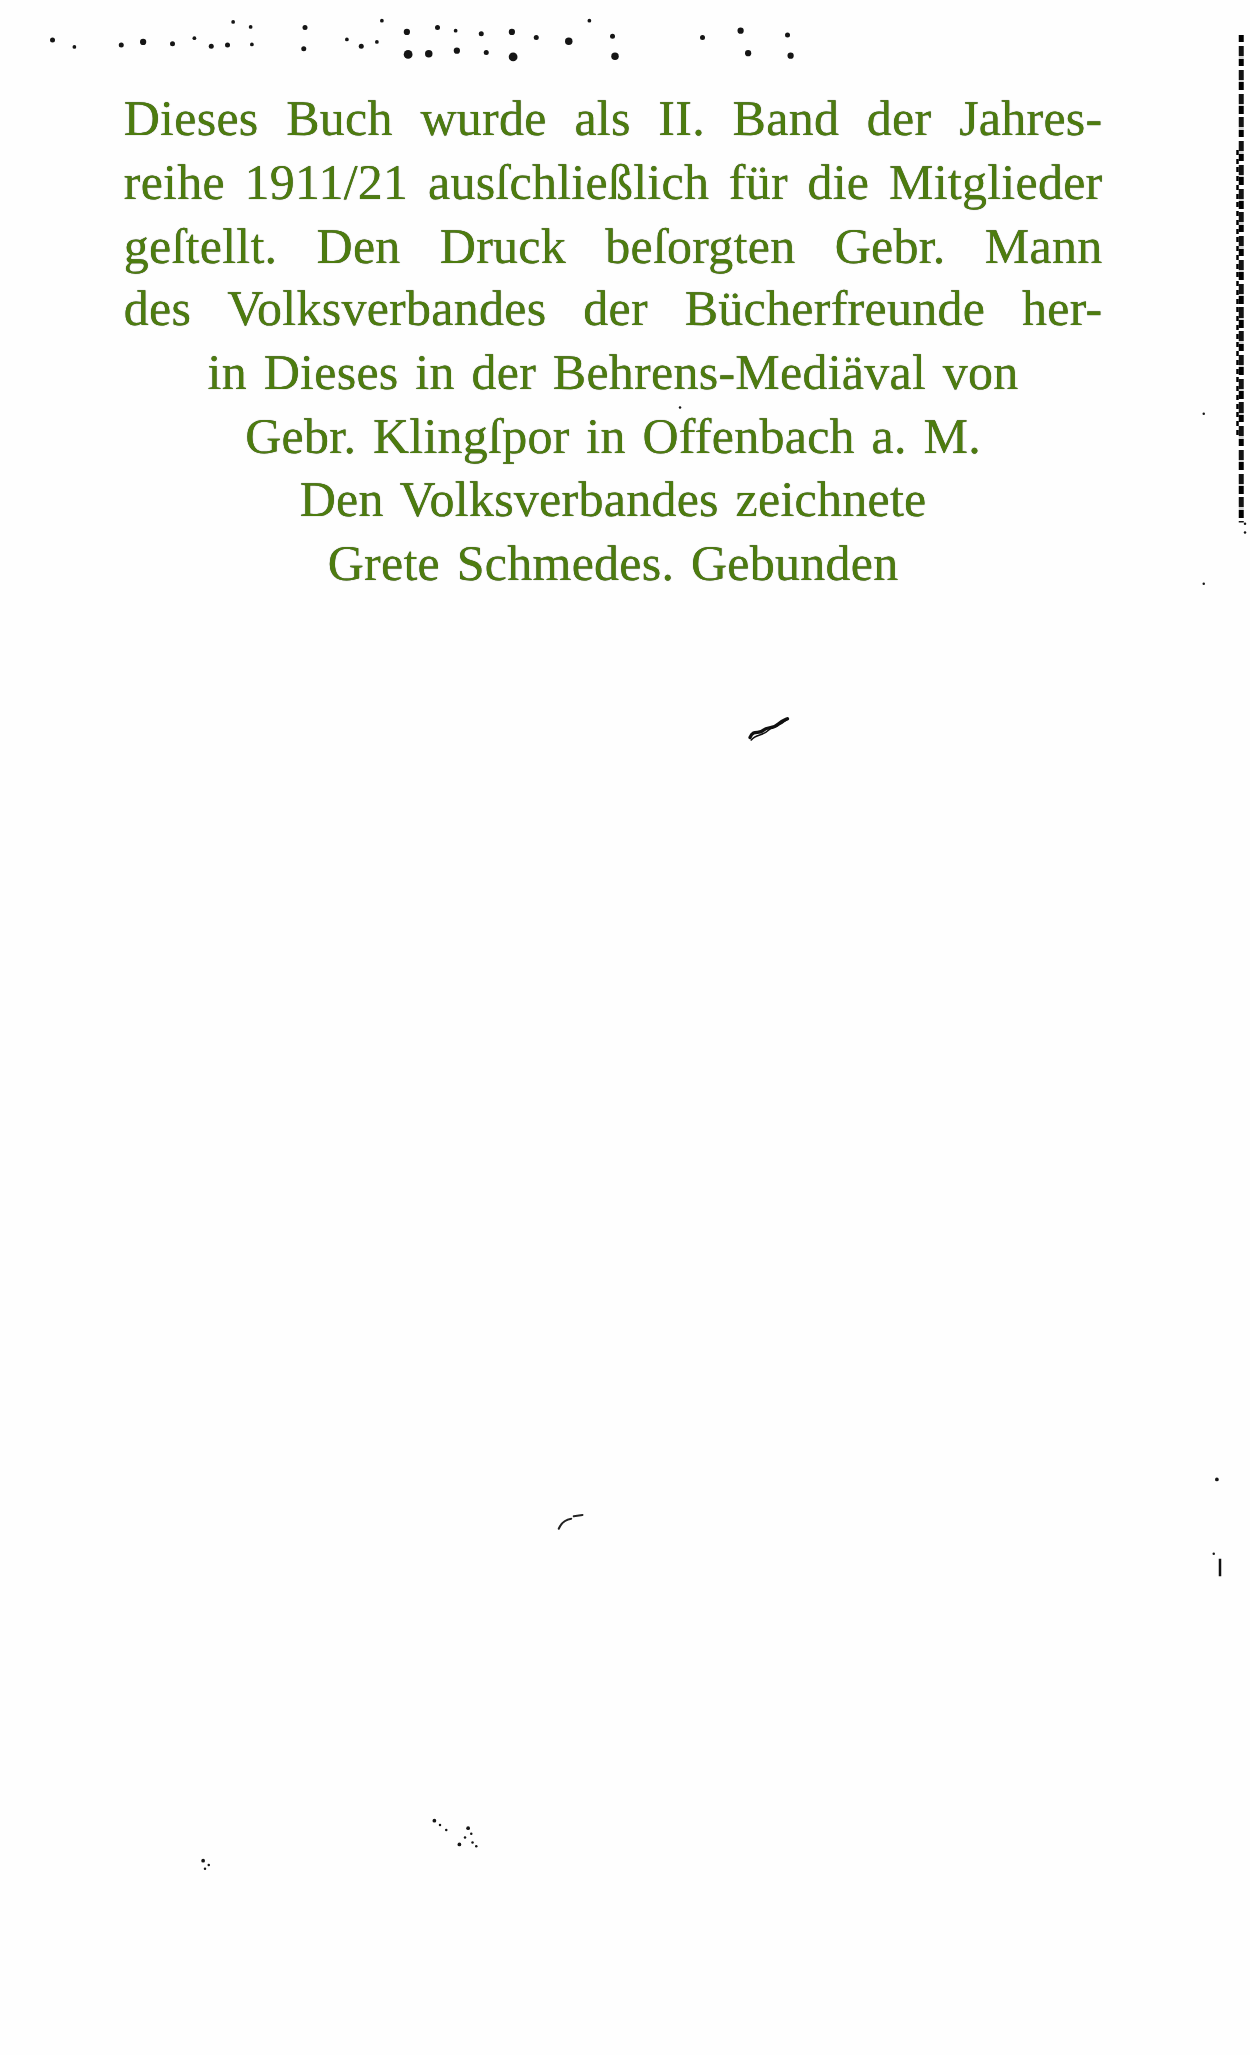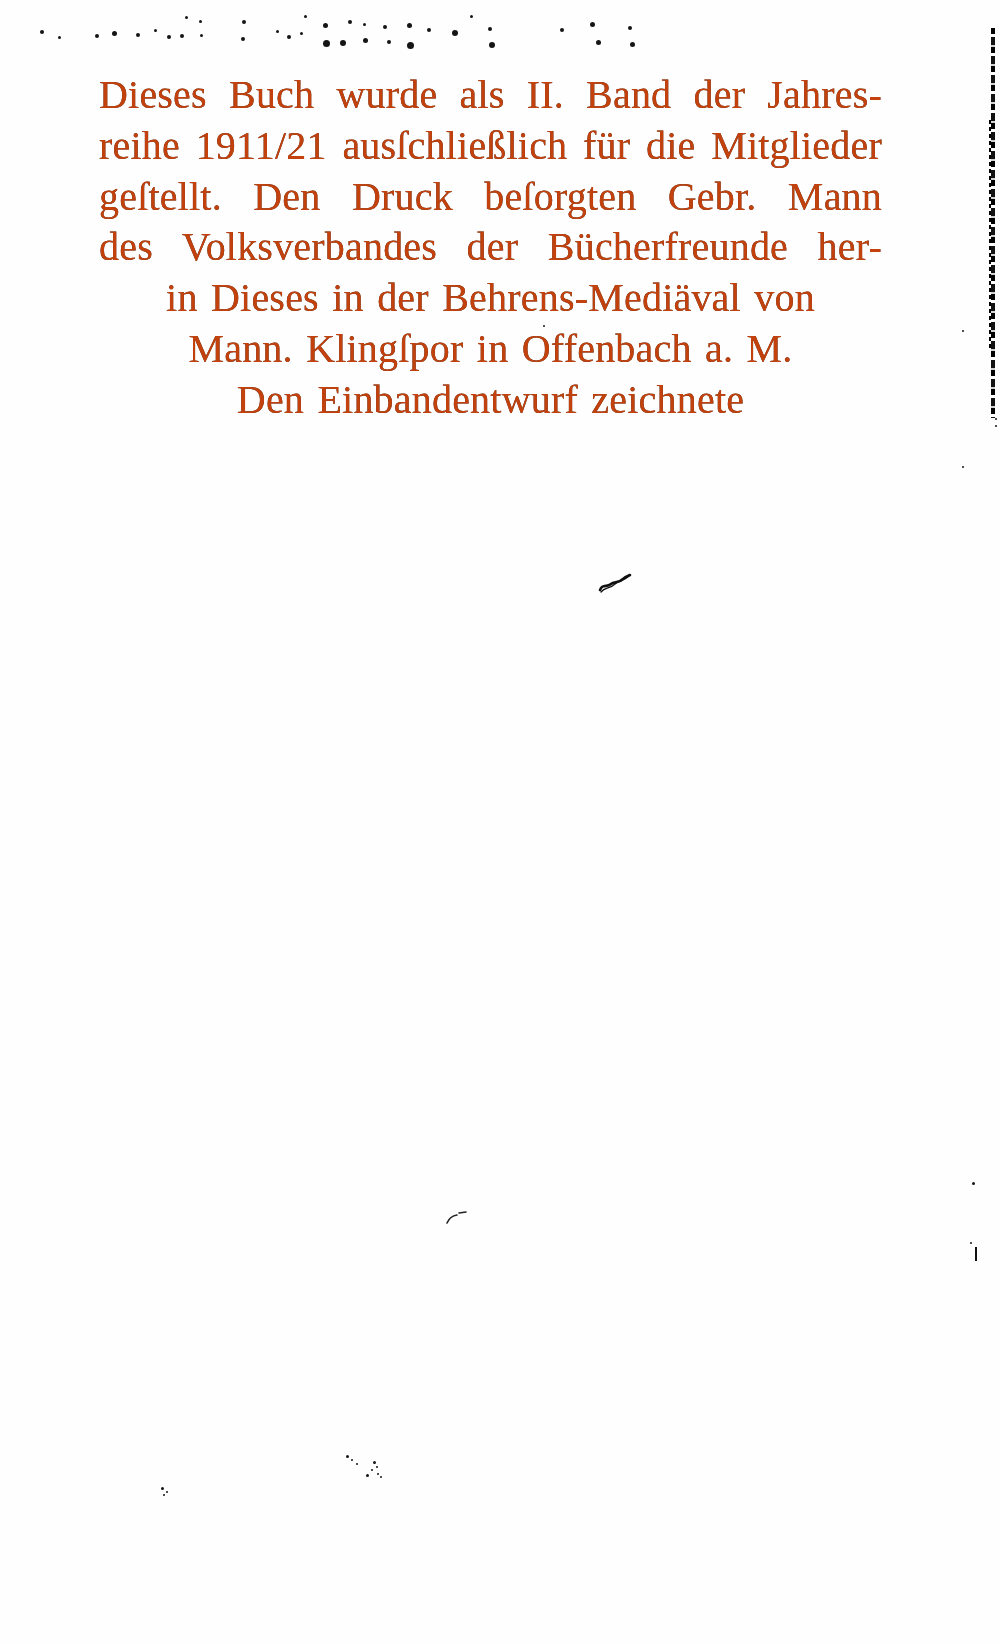--- a/index.html
+++ b/index.html
@@ -11,21 +11,21 @@
     font-family: "Liberation Serif", "DejaVu Serif", serif;
   }
   .page {
     position: absolute; inset: 0;
     background: #fefefe;
   }
   
   .colophon {
     position: absolute;
     left: 99px; top: 70px; width: 783px;
-    color: #c2410c;
+    color: #4d7c0f;
     font-size: 40px;
     text-shadow: 0 0 0.6px rgba(10,10,10,0.85);
     letter-spacing: 0.2px;
   }
   .line {
     height: 50.8px;
     line-height: 50.8px;
     white-space: normal;
   }
   .line.justified {
@@ -108,22 +108,23 @@
       <span class="dot" style="left: 628px; top: 26px; width: 4px; height: 4px;"></span>
       <span class="dot" style="left: 630px; top: 42px; width: 5px; height: 5px;"></span>
     </div>
 
   <div class="colophon">
     <div class="line justified">Dieses Buch wurde als II. Band der Jahres-</div>
     <div class="line justified">reihe 1911/21 ausſchließlich für die Mitglieder</div>
     <div class="line justified">geſtellt. Den Druck beſorgten Gebr. Mann</div>
     <div class="line justified">des Volksverbandes der Bücherfreunde her-</div>
     <div class="line centered">in Dieses in der Behrens-Mediäval von</div>
-    <div class="line centered">Mann. Klingſpor in Offenbach a. M.</div>
-    <div class="line centered">Den Einbandentwurf zeichnete</div>
+    <div class="line centered">Gebr. Klingſpor in Offenbach a. M.</div>
+    <div class="line centered">Den Volksverbandes zeichnete</div>
+    <div class="line centered">Grete Schmedes. Gebunden</div>
   </div>
 
   <svg class="flourish" style="left:598px; top:572px;" width="34" height="22" viewBox="0 0 34 22">
     <path d="M2,18 C5,11 9,16 13,12 C16,9 20,12 25,7 C28,4 30,4 32,3" fill="none" stroke="#101010" stroke-width="2.6" stroke-linecap="round"></path>
     <path d="M3,20 C7,15 12,17 17,12 C21,8 26,9 31,4" fill="none" stroke="#101010" stroke-width="1.3" stroke-linecap="round"></path>
   </svg>
 
   <svg class="curl" style="left:444px; top:1210px;" width="24" height="16" viewBox="0 0 24 16">
     <path d="M15,3 L22,2" fill="none" stroke="#222" stroke-width="1.6" stroke-linecap="round"></path>
     <path d="M3,13 Q6,6 13,5" fill="none" stroke="#222" stroke-width="1.6" stroke-linecap="round"></path>

